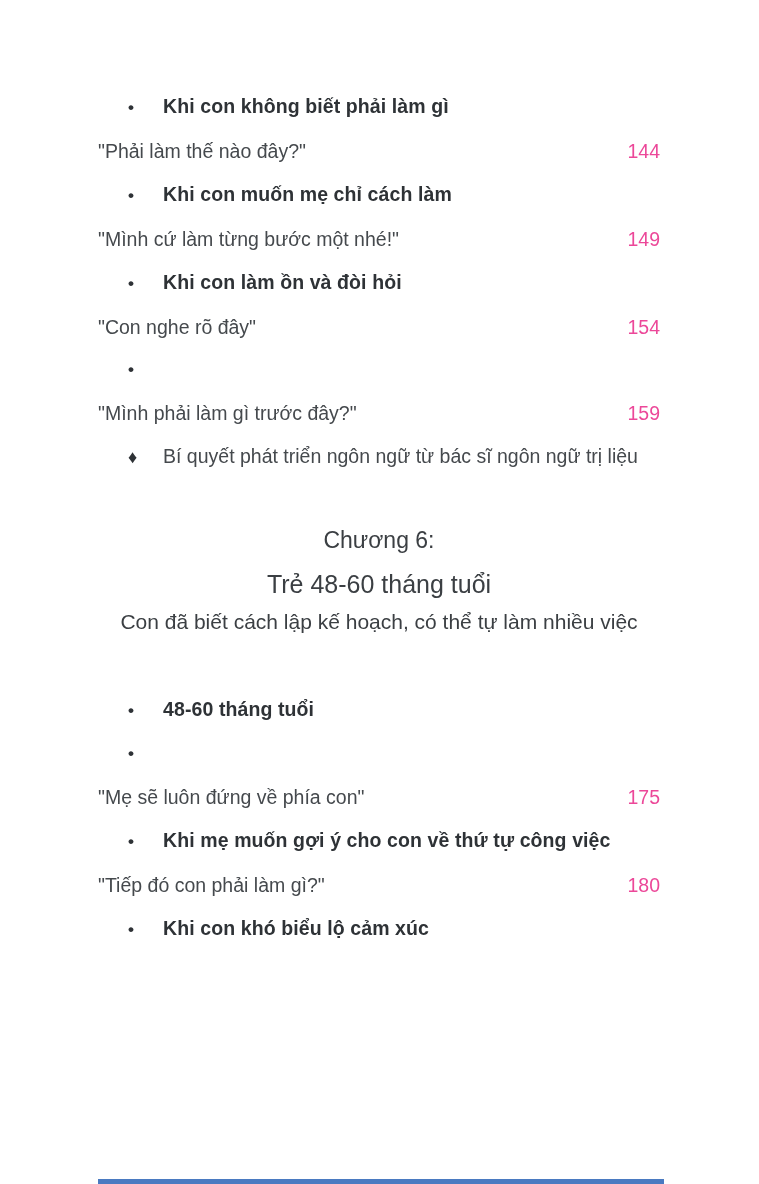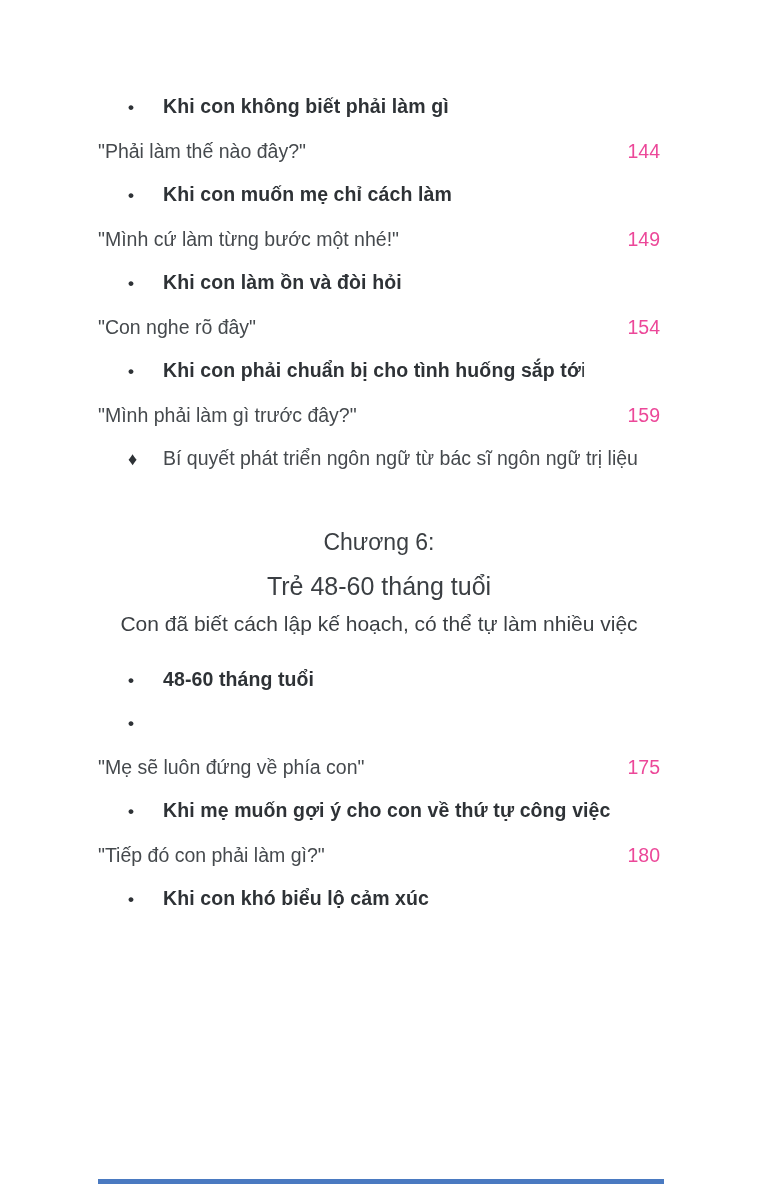--- a/index.html
+++ b/index.html
@@ -42,21 +42,21 @@
   }
   .entry-quote { flex: 1; }
   .entry-page { flex: 0 0 auto; text-align: right; color: #ec4899; }
   .special-row {
     font-weight: 400;
     color: #45494d;
   }
   .chapter-block {
     text-align: center;
     margin-top: 54px;
-    margin-bottom: 27px;
+    margin-bottom: 59px;
     color: #3b3f43;
     font-family: cursive, sans-serif;
   }
   .chapter-label {
     font-size: 23px;
     line-height: 34px;
     margin-bottom: 10px;
   }
   .chapter-title {
     font-size: 25px;
@@ -102,21 +102,20 @@
     <span class="marker bullet-marker">•</span>
     <span class="heading-text"><span>Khi con làm ồn và đòi hỏi</span><span class="heading-suffix"></span></span>
   </div>
   <div class="row entry-row">
     <span class="entry-quote">"Con nghe rõ đây"</span>
     <span class="entry-page">154</span>
   </div>
 
   <div class="row heading-row">
     <span class="marker bullet-marker">•</span>
-    <span class="heading-text"><span>Khi con phải chuẩn bị cho tình huống sắp tớ</span><span class="heading-suffix">i</span></span>
   </div>
   <div class="row entry-row">
     <span class="entry-quote">"Mình phải làm gì trước đây?"</span>
     <span class="entry-page">159</span>
   </div>
 
   <div class="row special-row">
     <span class="marker diamond-marker">♦</span>
     <span class="heading-text">Bí quyết phát triển ngôn ngữ từ bác sĩ ngôn ngữ trị liệu</span>
   </div>

